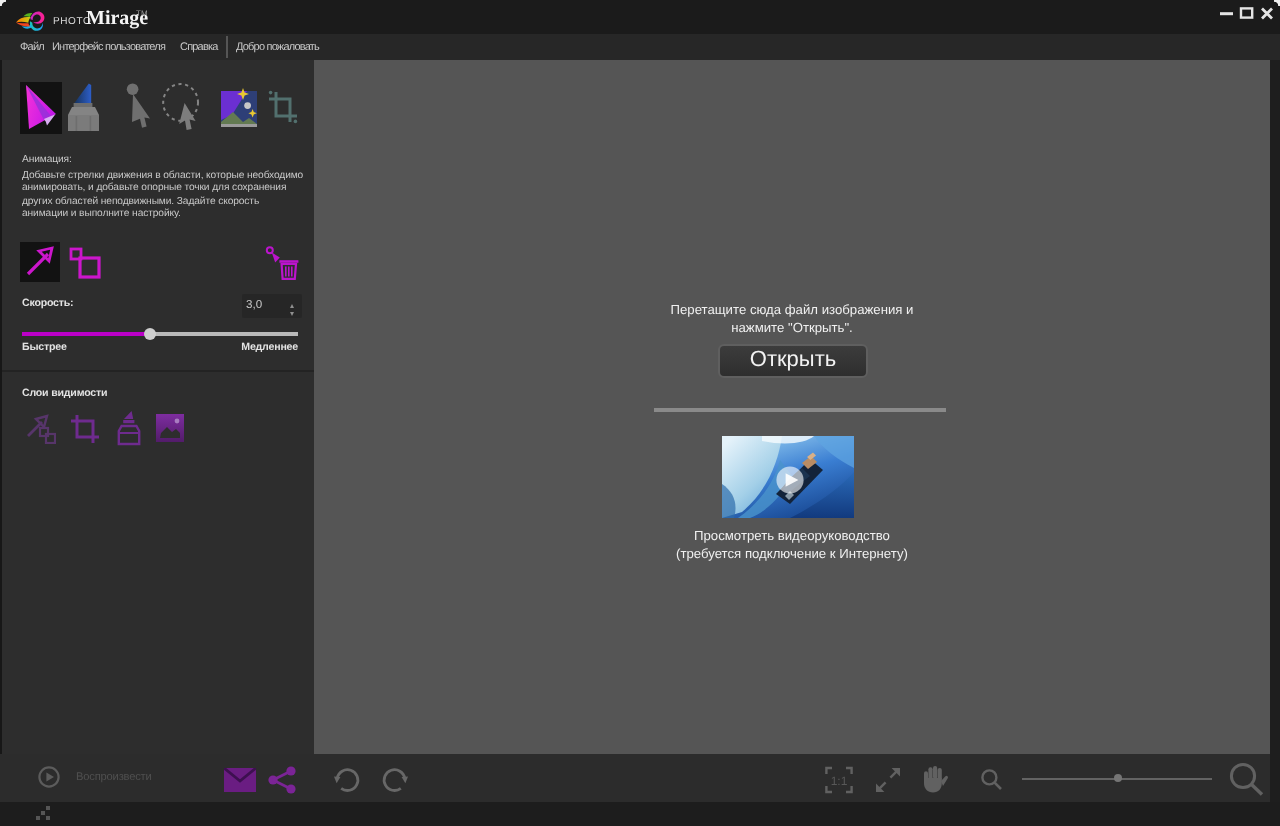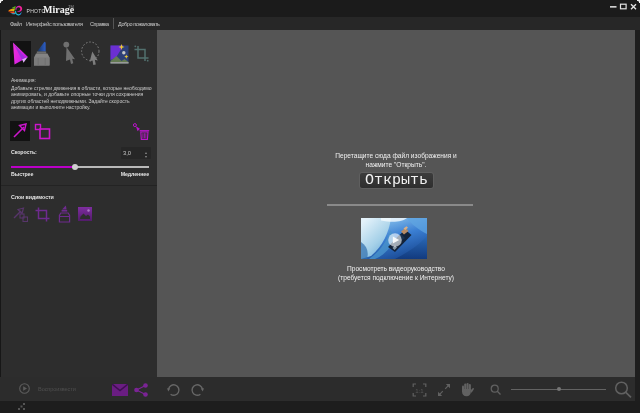--- a/index.html
+++ b/index.html
@@ -179,21 +179,21 @@
       <linearGradient id="vg" x1="0" y1="0" x2="0" y2="1">
     <stop offset="0" stop-color="#7e2da0"></stop>
         <stop offset="1" stop-color="#521c6a"></stop>
   </linearGradient>
     </defs>
   <path d="M1 1 H15 V15 H1 Z M3.5 10.5 L6.5 7.5 L9 10 L11 8.5 L13 10.5 L13 13 L3 13 Z" fill="url(#vg)" fill-rule="evenodd"></path>
   <circle cx="11.5" cy="4.5" r="1.2" fill="#a87cc0"></circle>
 </svg>
 
 <div class="abs" style="left:157px;top:150.5px;width:478px;text-align:center;color:#f0f0f0;font-size:6.6px;line-height:9.4px;">Перетащите сюда файл изображения и<br>нажмите "Открыть".</div>
-<div class="abs" style="left:359px;top:172px;width:75px;height:17px;background:linear-gradient(#3c3c3c,#2e2e2e);border:1px solid #5f5f5f;border-radius:3px;box-sizing:border-box;color:#f2f2f2;font-size:15px;text-align:center;line-height:15px;font-family:Liberation Mono, monospace;">Открыть</div>
+<div class="abs" style="left:359px;top:172px;width:75px;height:17px;background:linear-gradient(#3c3c3c,#2e2e2e);border:1px solid #5f5f5f;border-radius:3px;box-sizing:border-box;color:#f2f2f2;font-size:11px;text-align:center;line-height:15px;">Открыть</div>
 
 <div class="abs" style="left:327px;top:203.5px;width:146px;height:2px;background:#8a8a8a;"></div>
 
 <svg class="abs" style="left:361px;top:218px;" width="66" height="41" viewBox="0 0 66 41">
   <defs>
     <linearGradient id="sea" x1="0.3" y1="0" x2="0.75" y2="1">
       <stop offset="0" stop-color="#8ec6ee"></stop>
         <stop offset="0.45" stop-color="#3a7ed2"></stop>
         <stop offset="1" stop-color="#16448e"></stop>
     </linearGradient>

